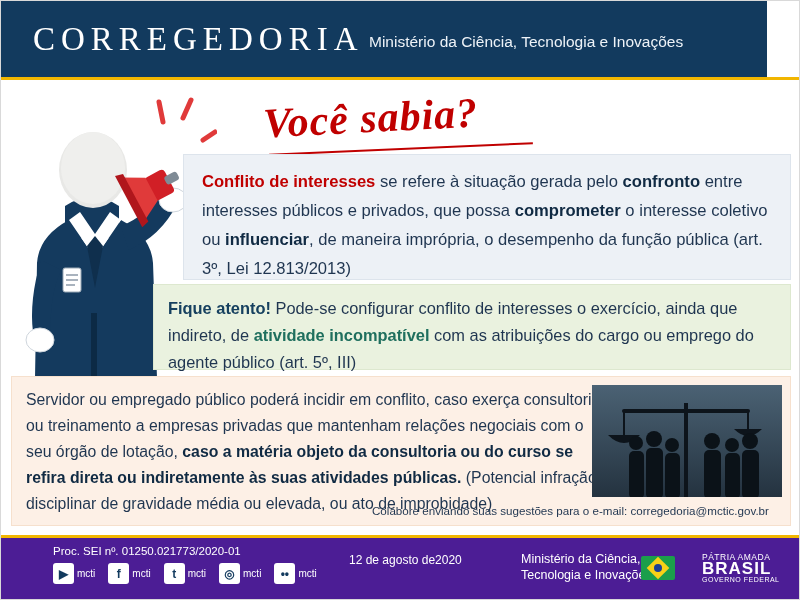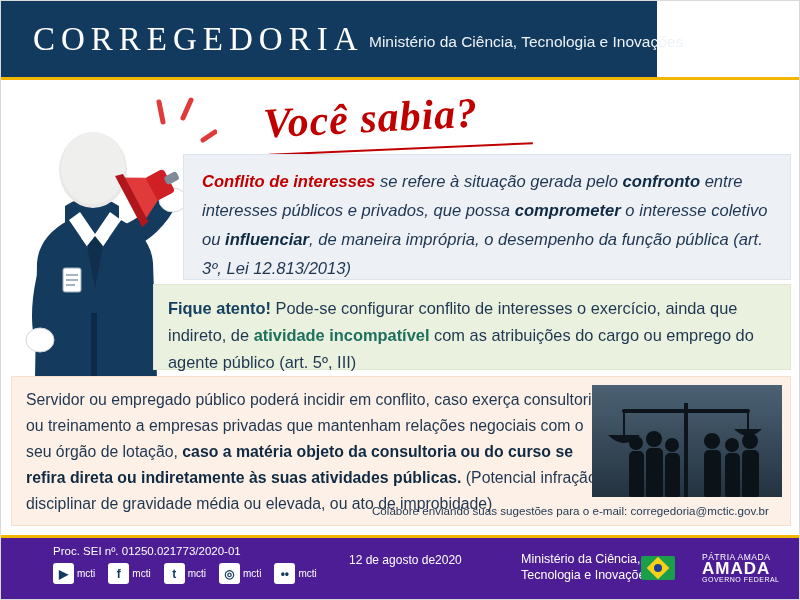--- a/index.html
+++ b/index.html
@@ -13,21 +13,21 @@
     position: relative;
     width: 800px; height: 600px;
     overflow: hidden;
     background: #ffffff;
     border: 1px solid #d9d9d9;
   }
 
   
   .header {
     position: absolute; left: 0; top: 0;
-    width: 656px; height: 76px;
+    width: 766px; height: 76px;
     background: #123a5e;
     color: #ffffff;
   }
   .header-logo {
     position: absolute;
     left: 32px; top: 20px;
     font-family: "Liberation Serif", serif;
     font-size: 33px;
     letter-spacing: 6px;
     color: #ffffff;
@@ -86,21 +86,20 @@
     width: 608px; height: 126px;
     background: #edf1f6;
     border: 1px solid #dde4ec;
     padding: 12px 16px 0 18px;
   }
   .box1 p {
     margin: 0;
     font-size: 16.6px;
     line-height: 29px;
     color: #1f3550;
-    font-style: italic;
   }
   .hl-red { color: #c00000; font-weight: bold; }
   .bold { font-weight: bold; color: #102a43; }
 
   
   .box2 {
     position: absolute;
     left: 152px; top: 204px;
     width: 638px; height: 86px;
     background: #eaf2df;
@@ -368,19 +367,19 @@
       <div>Tecnologia e Inovações</div>
     </div>
 
     <div class="brasil-logo">
       <div class="brasil-flag">
         <div class="diamond"></div>
         <div class="globe"></div>
       </div>
       <div class="brasil-text">
         <div class="patria">PÁTRIA AMADA</div>
-        <div class="brasil">AMADA</div>
+        <div class="brasil">BRASIL</div>
         <div class="gov">GOVERNO FEDERAL</div>
       </div>
     </div>
   </div>
 
 </div>
 
 </body></html>

